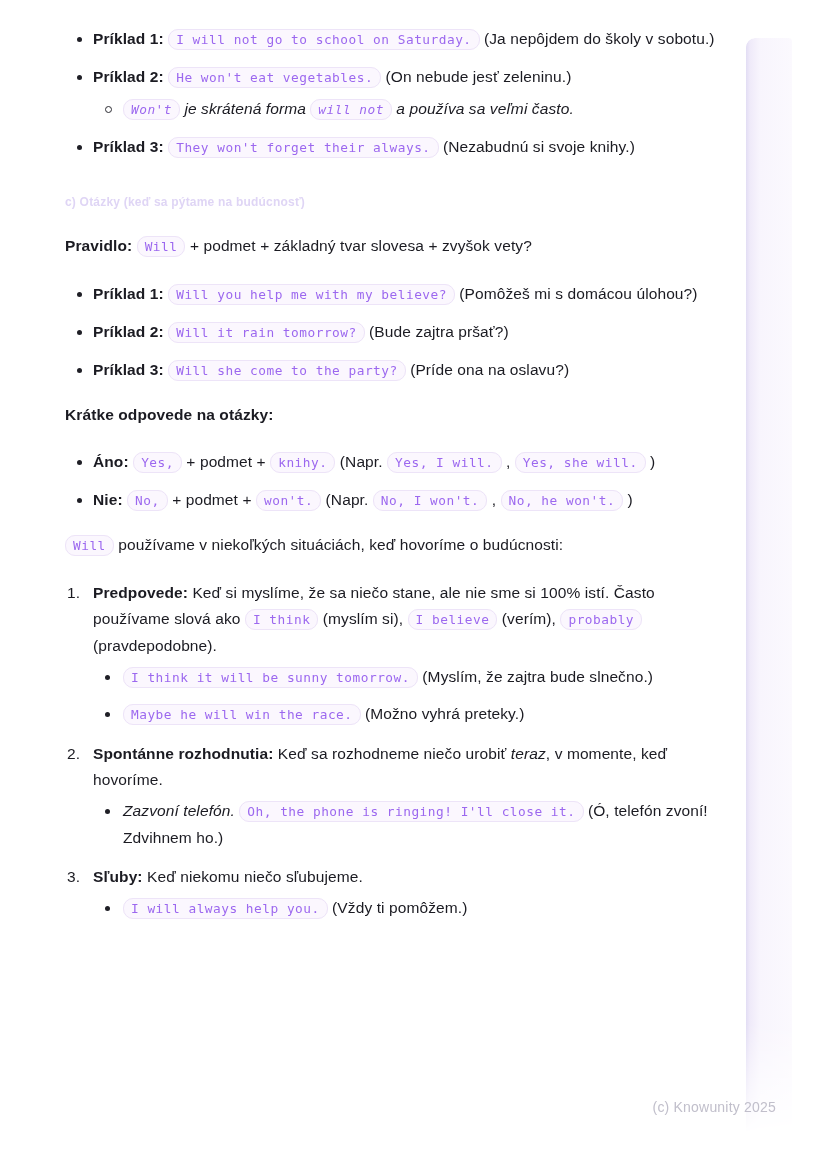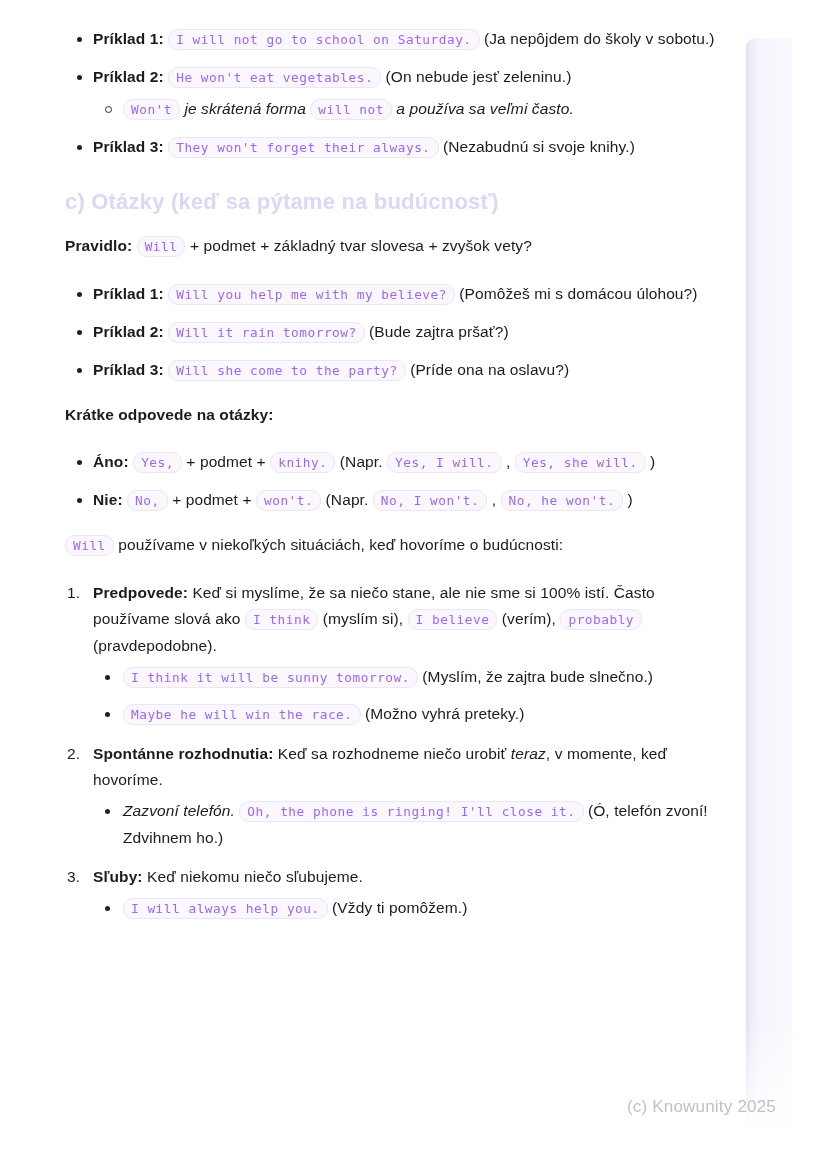--- a/index.html
+++ b/index.html
@@ -19,23 +19,23 @@
   .chip{
     font-family:"DejaVu Sans Mono",monospace;
     font-size:12.8px;letter-spacing:.5px;
     color:var(--chip-text,#9c68ef);
     background:var(--chip-bg,#fbf7fe);
     border:1px solid var(--chip-border,#ede4f8);
     border-radius:10px;padding:2px 7px;
     -webkit-box-decoration-break:clone;box-decoration-break:clone;
     white-space:normal;
   }
-  .chip-i{}
+  .chip-i{font-style:italic}
   h2,h3{margin:0;font-weight:700}
-  h3{font-size:22px;line-height:26px;color:var(--heading-h3,#dfd5f5);margin-top:28px;letter-spacing:.2px}
+  h3{font-size:12px;line-height:26px;color:var(--heading-h3,#dfd5f5);margin-top:28px;letter-spacing:.2px}
   h2{font-size:24.5px;line-height:32px;color:var(--heading-h2,#d9ccf3);margin-top:24px;letter-spacing:.2px}
   h2 .chip{font-size:19.5px;padding:3px 9px;color:var(--chip-text-strong,#8b4bef);font-weight:700}
   p{margin:18px 0 0}
   ul.blist{list-style:none;margin:21px 0 0;padding:0}
   ul.blist>li{position:relative;padding-left:28px;margin-bottom:11px}
   ol.nlist{list-style:none;margin:21px 0 0;padding:0}
   ol.nlist>li{position:relative;padding-left:28px;margin-bottom:13px}
   .num{position:absolute;left:2px;top:0}
   ul.sublist{list-style:none;margin:5px 0 0;padding:0}
   ul.sublist>li{position:relative;padding-left:30px;margin-bottom:10px}
@@ -44,21 +44,21 @@
   .ring{left:12px;top:10px;width:5px;height:5px;border-radius:50%;border:1px solid #2c2c33;background:transparent}
   .page-edge{
     position:absolute;left:746px;top:38px;width:46px;height:1095px;z-index:1;
     border-radius:9px 3px 0 0;
     background:linear-gradient(90deg,var(--page-edge,#e2ddf4) 0px,#efeaf9 4px,#f8f5fd 14px,#fbf9fe 46px);
     -webkit-mask-image:linear-gradient(180deg,#000 90%,transparent 100%);
     mask-image:linear-gradient(180deg,#000 90%,transparent 100%);
   }
   .footer{
     position:absolute;right:52px;top:1100px;z-index:3;
-    font-size:17px;line-height:14px;color:var(--footer-text,#c1bfcb);letter-spacing:.2px;
+    font-size:14px;line-height:14px;color:var(--footer-text,#c1bfcb);letter-spacing:.2px;
   }
 </style>
 </head>
 <body>
 
 <div class="page-edge"></div>
 
 <div class="page">
     <ul class="blist">
       <li><span class="mark dot"></span><span class="seg seg-b">Príklad 1:</span><span class="seg"> </span><span class="chip">I will not go to school on Saturday.</span><span class="seg"> (Ja nepôjdem do školy v sobotu.)</span></li>

